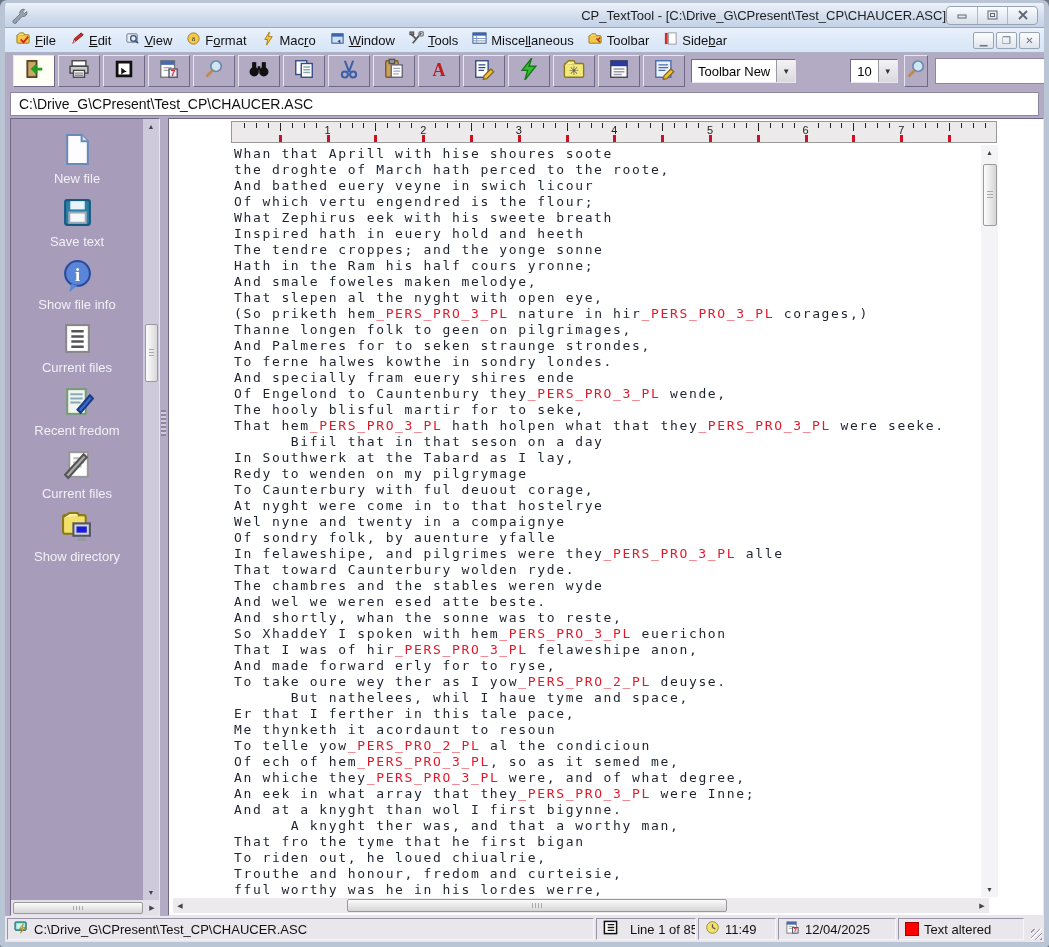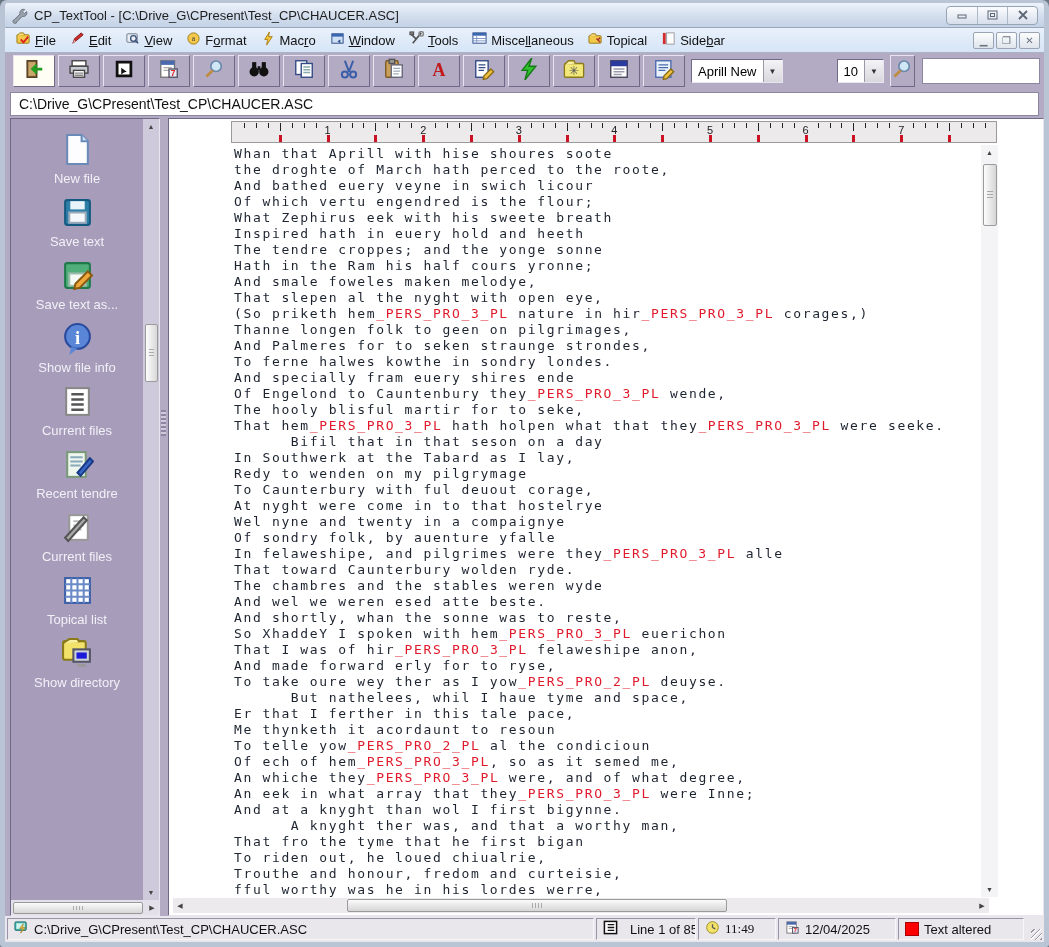--- a/index.html
+++ b/index.html
@@ -1,21 +1,21 @@
 <!DOCTYPE html>
 <html><head>
 <meta charset="utf-8">
 <style>
   * { margin:0; padding:0; box-sizing:border-box; }
   html,body { width:1049px; height:947px; background:#6b7683; font-family:"Liberation Sans",sans-serif; overflow:hidden; }
   .window { width:1049px; height:947px; display:flex; flex-direction:column; background:#b3aac4;
             border:5px solid #b9c4d4; border-top-width:3px; border-radius:7px 7px 3px 3px; overflow:hidden; }
   
   .titlebar { height:25px; flex:0 0 25px; display:flex; align-items:center; padding:0 6px;
-              background:linear-gradient(#eef3fa,#d4dfee 50%,#c3d2e6); border-bottom:1px solid #9aa7b8; }
+              background:linear-gradient(#eef3fa,#d4dfee 50%,#c3d2e6); border-bottom:1px solid #9aa7b8;text-align:right; }
   .titlebar .app-icon { width:18px; height:16px; margin-right:5px; }
   .title-text { font-size:13px; color:#1e1e1e; flex:1; white-space:nowrap; overflow:hidden; }
   .win-btns { display:flex; border:1px solid #98a4b5; border-radius:4px; overflow:hidden; background:linear-gradient(#fbfcfe,#d7dfeb); }
   .win-btn { width:30px; height:17px; display:flex; align-items:center; justify-content:center;
              font-size:11px; color:#5d6774; border-left:1px solid #aeb9c8; cursor:default; }
   .win-btn:first-child { border-left:none; }
   
   .menubar { height:25px; flex:0 0 25px; background:linear-gradient(#e9f1fb,#d6e5f7); display:flex; align-items:center;
              padding:0 4px; border-bottom:1px solid #aab4c4; }
   .menu-item { display:flex; align-items:center; gap:4px; padding:2px 7px; font-size:13px; color:#111; cursor:default; }
@@ -181,21 +181,21 @@
               <path d="M5 5v8M1 8h14M1 10.5h14" stroke="#7b94c6"></path>
             </svg></span>
           <span>Misce<u>ll</u>aneous</span>
         </span>
         <span class="menu-item">
           <span><svg viewBox="0 0 16 16">
               <rect x="1" y="5" width="13" height="8" rx="1" fill="#f3c94a" stroke="#9a7b14"></rect>
               <path d="M1 6l3-3h4l1 2" fill="#f8da7a" stroke="#9a7b14"></path>
               <path d="M9 8l4 4M13 7l-2 2" stroke="#a33" stroke-width="1.6"></path>
             </svg></span>
-          <span>Topical</span>
+          <span>Toolbar</span>
         </span>
         <span class="menu-item">
           <span><svg viewBox="0 0 16 16">
               <rect x="2" y="2" width="3" height="12" fill="#d42b2b"></rect>
               <rect x="6" y="2" width="8" height="12" fill="#fff" stroke="#999"></rect>
             </svg></span>
           <span>Side<u>b</u>ar</span>
         </span>
       </span>
     <span class="mdi-btns">
@@ -308,21 +308,21 @@
         </span>
         <span class="tb-btn">
           <span><svg viewBox="0 0 16 16">
               <rect x="2" y="2" width="11" height="12" fill="#eaf2fc" stroke="#4a6ab0"></rect>
               <path d="M4 5h7M4 7h7M4 9h5" stroke="#4a6ab0"></path>
               <path d="M8 13l5-5 2 2-5 5-2.5.5z" fill="#f0c040" stroke="#8a6a10"></path>
             </svg></span>
         </span>
       </span>
     <span class="combo" style="width:152px;">
-      <span class="val">Aprill New</span>
+      <span class="val">Toolbar New</span>
       <span class="drop">▼</span>
     </span>
     <span class="combo" style="width:50px;margin-left:48px;">
       <span class="val">10</span>
       <span class="drop">▼</span>
     </span>
     <span class="tb-btn" id="search-go-btn">
         <span><svg viewBox="0 0 16 16">
             <circle cx="9.5" cy="6" r="3.8" fill="#cfe6f4" stroke="#6a88a8" stroke-width="1.2"></circle>
             <path d="M7 9l-4.5 4.5" stroke="#c08a40" stroke-width="2"></path>
@@ -350,64 +350,49 @@
             <div class="sb-item">
               <span><svg viewBox="0 0 16 16">
                   <rect x="2" y="2" width="12" height="12" rx="1" fill="#2e7fa8" stroke="#145a80"></rect>
                   <rect x="4.5" y="2.5" width="7" height="4" fill="#e8f4fa"></rect>
                   <rect x="4" y="8" width="8" height="5" fill="#f4f8fa" stroke="#9ab"></rect>
                 </svg></span>
               <span class="sb-label">Save text</span>
             </div>
             <div class="sb-item">
               <span><svg viewBox="0 0 16 16">
-                  <rect x="2" y="2" width="12" height="12" rx="1" fill="#4fae7a" stroke="#1f7a4a"></rect>
-                  <rect x="4" y="7" width="8" height="6" fill="#f4faf6" stroke="#9ba"></rect>
-                  <path d="M7 12l6-6 2 2-6 6-2.5.5z" fill="#f0a83a" stroke="#8a5a10"></path>
-                </svg></span>
-              <span class="sb-label">Save text as...</span>
-            </div>
-            <div class="sb-item">
-              <span><svg viewBox="0 0 16 16">
                   <circle cx="8" cy="7" r="6" fill="#5a86d8" stroke="#2a4a9e"></circle>
                   <path d="M5 12l-1 4 4-3z" fill="#5a86d8"></path>
                   <text x="8" y="10.5" font-size="9" text-anchor="middle" fill="#fff" font-weight="bold" font-family="serif">i</text>
                 </svg></span>
               <span class="sb-label">Show file info</span>
             </div>
             <div class="sb-item">
               <span><svg viewBox="0 0 16 16">
                   <rect x="2.5" y="1.5" width="11" height="13" fill="#fff" stroke="#888"></rect>
                   <path d="M5 4.5h6M5 7h6M5 9.5h6M5 12h6" stroke="#555" stroke-width="1.2"></path>
                   <path d="M4 4.5h.01M4 7h.01M4 9.5h.01M4 12h.01" stroke="#555" stroke-width="1.6"></path>
                 </svg></span>
               <span class="sb-label">Current files</span>
             </div>
             <div class="sb-item">
               <span><svg viewBox="0 0 16 16">
                   <rect x="3" y="2" width="9" height="12" fill="#eef6ee" stroke="#7a9a7a"></rect>
                   <path d="M4.5 4.5h6M4.5 6.5h6M4.5 8.5h5" stroke="#8ab"></path>
                   <path d="M8 12l6-7 1.5 1.5-6 7z" fill="#3a6ac8" stroke="#1a3a88"></path>
                 </svg></span>
-              <span class="sb-label">Recent tendre</span>
+              <span class="sb-label">Recent fredom</span>
             </div>
             <div class="sb-item">
               <span><svg viewBox="0 0 16 16">
                   <rect x="4" y="2" width="9" height="12" fill="#fff" stroke="#999"></rect>
                   <path d="M6 5h5M6 7h5M6 9h4" stroke="#bbb"></path>
                   <path d="M2 13L11 3l1.5 1.5-9 10z" fill="#aaa" stroke="#555"></path>
                 </svg></span>
               <span class="sb-label">Current files</span>
-            </div>
-            <div class="sb-item">
-              <span><svg viewBox="0 0 16 16">
-                  <rect x="2" y="2" width="12" height="12" fill="#fff" stroke="#3a5fa8"></rect>
-                  <path d="M2 5h12M2 8h12M2 11h12M5 2v12M8 2v12M11 2v12" stroke="#6a8ac8"></path>
-                </svg></span>
-              <span class="sb-label">Topical list</span>
             </div>
             <div class="sb-item">
               <span><svg viewBox="0 0 16 16">
                   <rect x="1" y="2" width="11" height="9" rx="1" fill="#f2e26a" stroke="#8a7a1a"></rect>
                   <path d="M1 3l3-2h4l1 1.5" fill="#f8f0a0" stroke="#8a7a1a"></path>
                   <rect x="6" y="6" width="8" height="6" fill="#cfd4da" stroke="#556"></rect>
                   <rect x="7.5" y="7.5" width="5" height="3" fill="#1a1ad8"></rect>
                   <rect x="8" y="13" width="4" height="1.5" fill="#999"></rect>
                 </svg></span>
               <span class="sb-label">Show directory</span>
@@ -542,21 +527,21 @@
       <span>C:\Drive_G\CPresent\Test_CP\CHAUCER.ASC</span>
     </div>
     <div class="status-cell" style="width:100px;gap:12px;">
       <span><svg viewBox="0 0 16 16" width="15" height="15">
             <rect x="1.5" y="1.5" width="13" height="13" fill="#fff" stroke="#111" stroke-width="1.6"></rect>
             <path d="M5 5h7M5 8h7M5 11h7" stroke="#111" stroke-width="1.4"></path>
             <path d="M3.5 5h.01M3.5 8h.01M3.5 11h.01" stroke="#111" stroke-width="2"></path>
           </svg></span>
       <span>Line 1 of 856</span>
     </div>
-    <div class="status-cell" style="width:78px;font-family:Liberation Serif, serif;">
+    <div class="status-cell" style="width:78px;">
       <span><svg viewBox="0 0 16 16" width="15" height="15">
             <circle cx="8" cy="8" r="6.2" fill="#f2e26a" stroke="#9a8a1a"></circle>
             <path d="M8 8V4.5M8 8l3 1.5" stroke="#555" stroke-width="1.4"></path>
           </svg></span>
       <span>11:49</span>
     </div>
     <div class="status-cell" style="width:118px;">
       <span><svg viewBox="0 0 16 16" width="15" height="15">
             <rect x="2" y="2" width="10" height="12" fill="#fff" stroke="#777"></rect>
             <rect x="2" y="2" width="10" height="3" fill="#4a6ab0"></rect>

